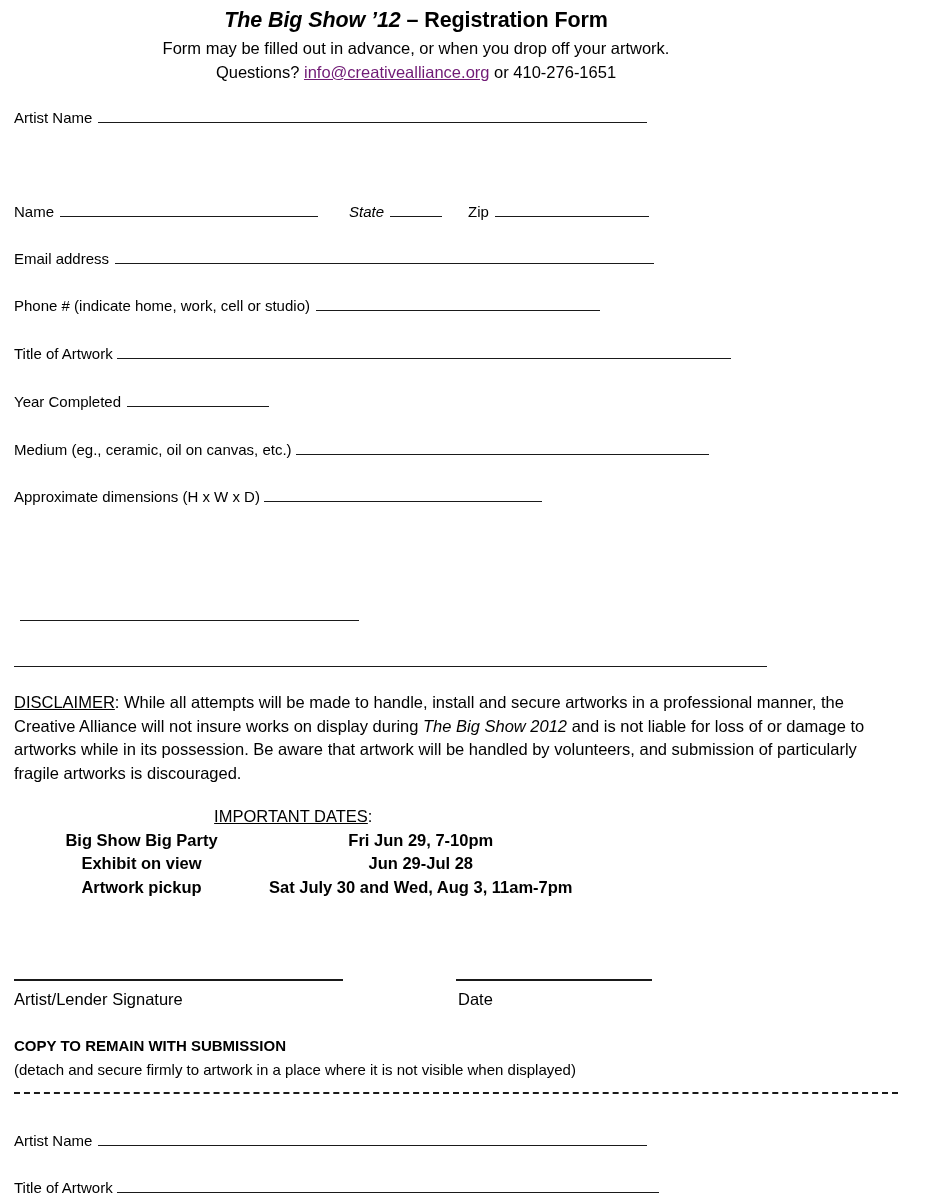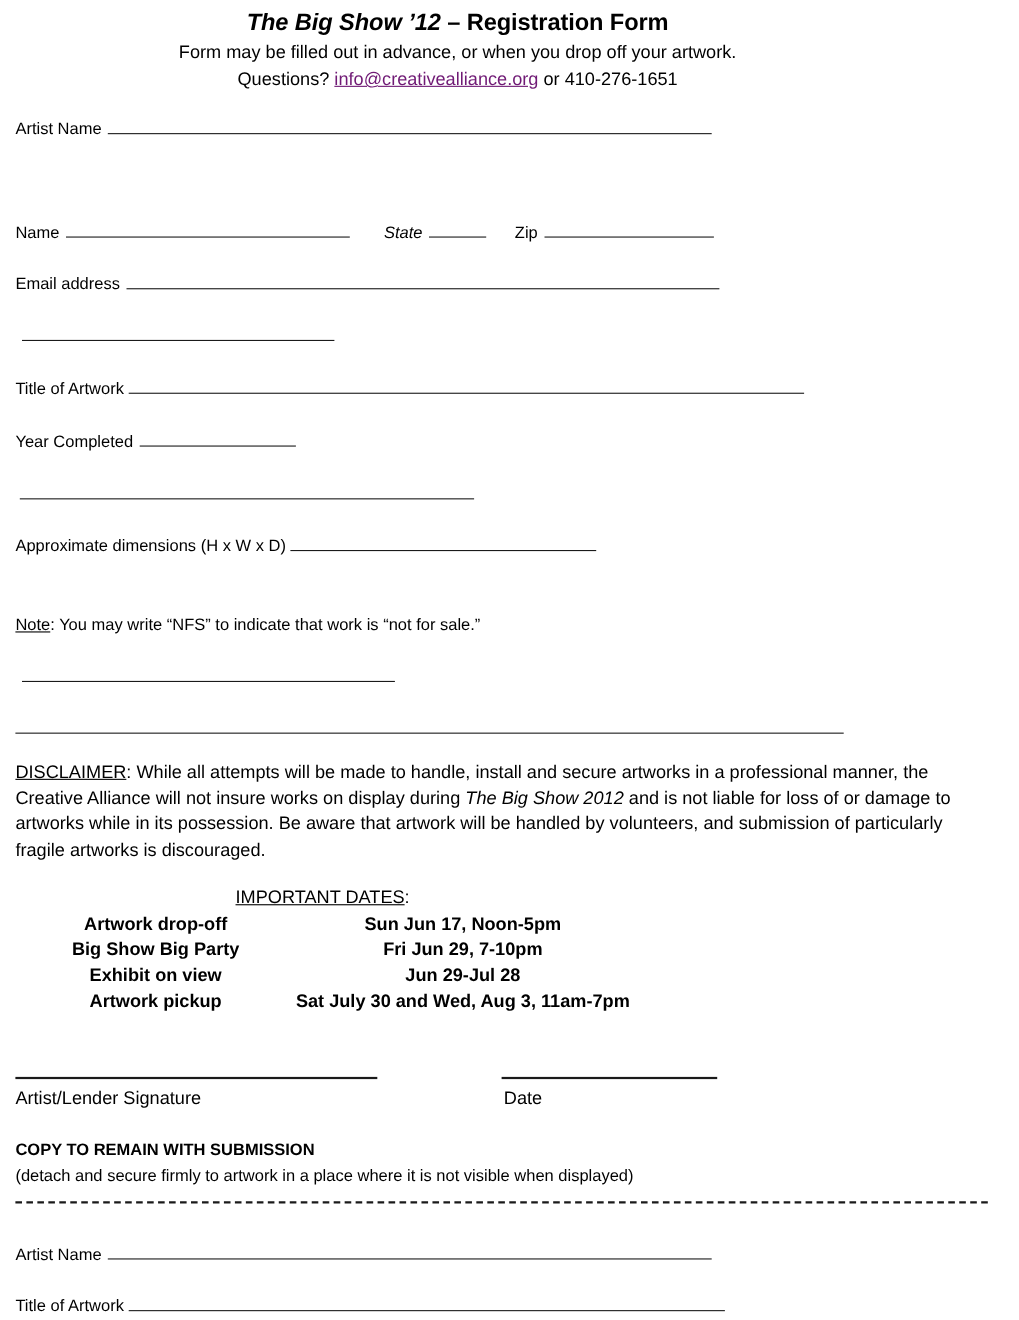--- a/index.html
+++ b/index.html
@@ -152,60 +152,53 @@
 
   <div class="row abs" style="top:202px;">
     <span class="lbl">Name</span><span class="rule" style="width:258px;"></span><span class="lbl" style="margin-left:31px;font-style:italic;">State</span><span class="rule" style="width:52px;"></span><span class="lbl" style="margin-left:26px;">Zip</span><span class="rule" style="width:154px;"></span>
   </div>
 
   <div class="row abs" style="top:249px;">
     <span class="lbl">Email address</span><span class="rule" style="width:539px;"></span>
   </div>
 
   <div class="row abs" style="top:296px;">
-    <span class="rule" style="width:284px;"></span>
+    <span class="lbl">Phone # (indicate home, work, cell or studio)</span><span class="rule" style="width:284px;"></span>
   </div>
 
   <div class="row abs" style="top:344px;">
     <span class="lbl">Title of Artwork</span><span class="rule tight" style="width:614px;"></span>
   </div>
 
   <div class="row abs" style="top:392px;">
     <span class="lbl">Year Completed</span><span class="rule" style="width:142px;"></span>
   </div>
 
   <div class="row abs" style="top:440px;">
-    <span class="rule tight" style="width:413px;"></span>
+    <span class="lbl">Medium (eg., ceramic, oil on canvas, etc.)</span><span class="rule tight" style="width:413px;"></span>
   </div>
 
   <div class="row abs" style="top:487px;">
     <span class="lbl">Approximate dimensions (H x W x D)</span><span class="rule tight" style="width:278px;"></span>
   </div>
 
 
-  <div class="row abs" style="top:559px;">
-    <span class="u">Note</span><span>: You may write “NFS” to indicate that work is “not for sale.”</span>
-  </div>
 
   <div class="row abs" style="top:606px;">
     <span class="rule" style="width:339px;"></span>
   </div>
 
   <div class="longrule" style="left:14px; width:753px; top:666px;"></div>
 
   <div class="para" style="top:691px;"><span class="u">DISCLAIMER</span><span>: While all attempts will be made to handle, install and secure artworks in a professional manner, the Creative Alliance will not insure works on display during </span><span class="it">The Big Show 2012</span><span> and is not liable for loss of or damage to artworks while in its possession. Be aware that artwork will be handled by volunteers, and submission of particularly fragile artworks is discouraged.</span></div>
 
   <div class="dates" style="top:805px;text-align:center;">
     <div class="dates-head"><span class="u">IMPORTANT DATES</span><span>:</span></div>
     <table class="dates-table">
       <tbody>
-          <tr>
-        <td class="col-label">Artwork drop-off</td>
-        <td>Sun Jun 17, Noon-5pm</td>
-      </tr>
       <tr>
         <td class="col-label">Big Show Big Party</td>
         <td>Fri Jun 29, 7-10pm</td>
       </tr>
       <tr>
         <td class="col-label">Exhibit on view</td>
         <td>Jun 29-Jul 28</td>
       </tr>
       <tr>
         <td class="col-label">Artwork pickup</td>

